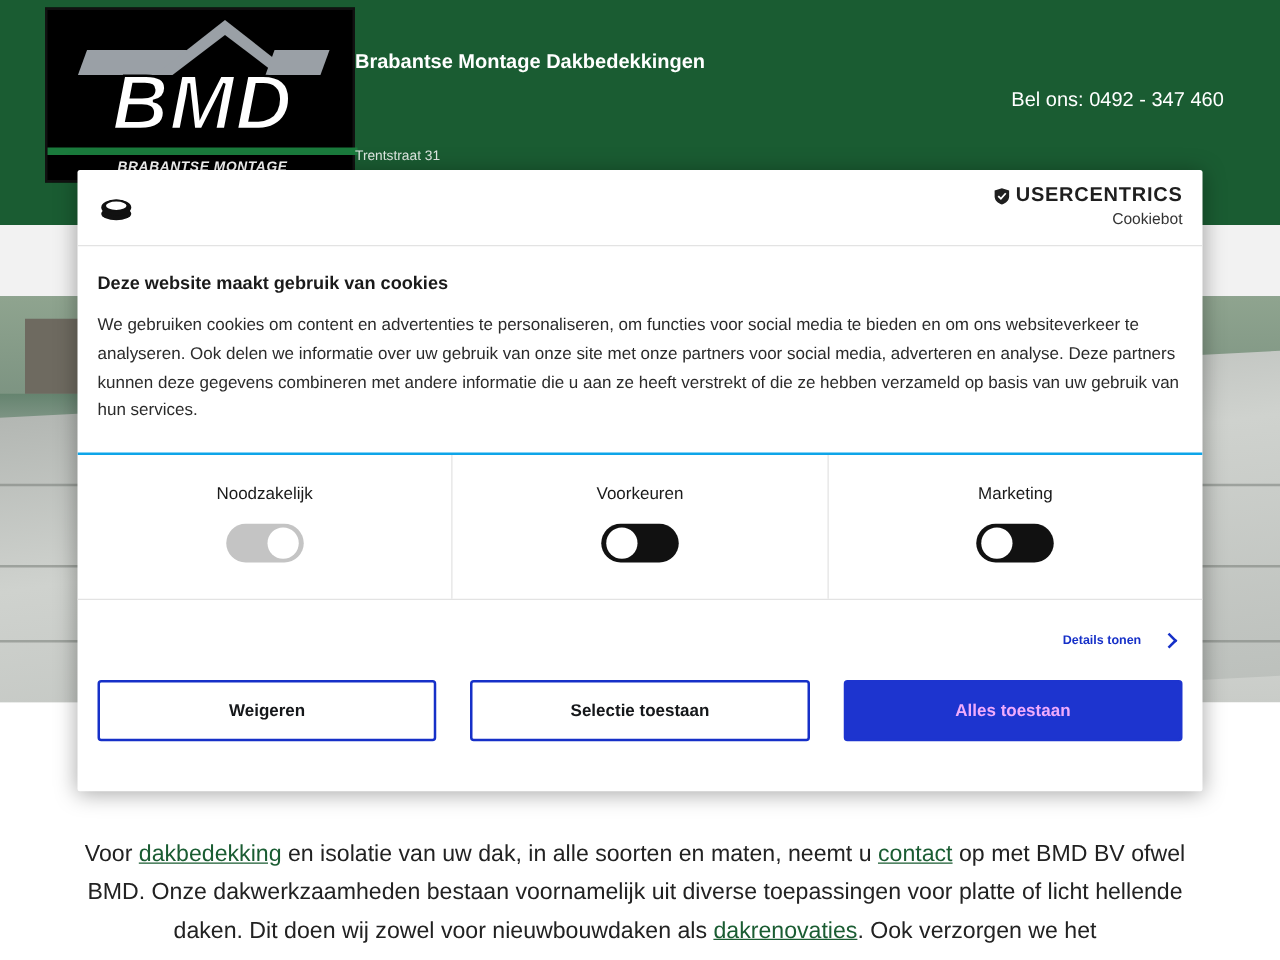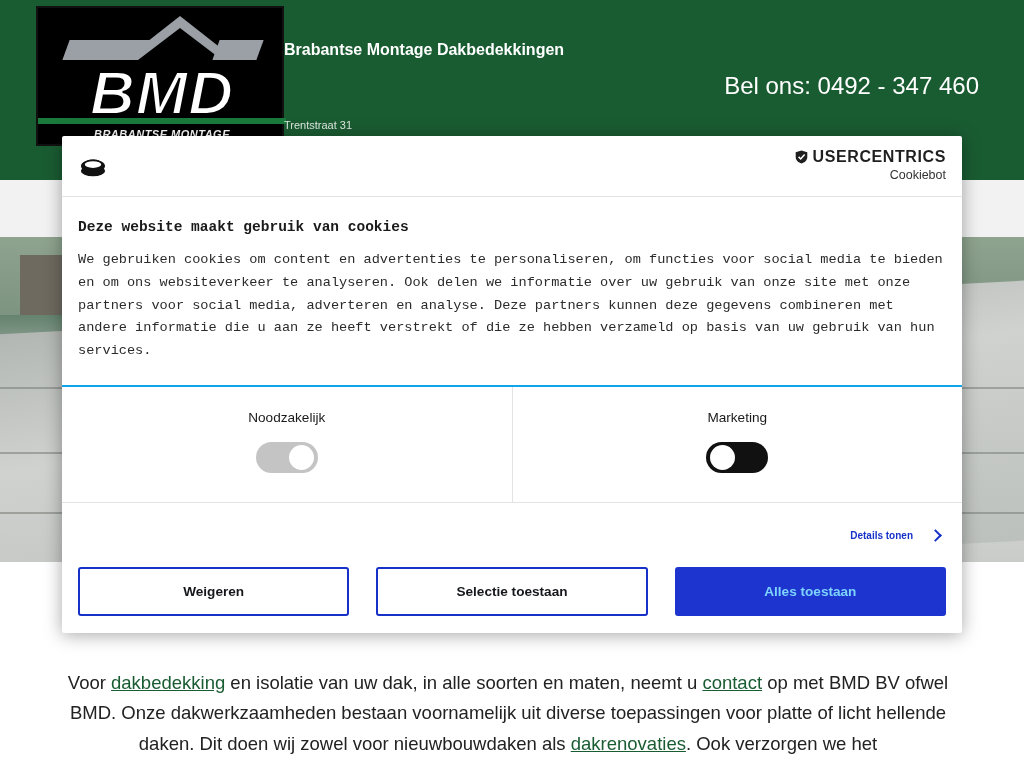--- a/index.html
+++ b/index.html
@@ -59,21 +59,20 @@
     width: 220px;
     font-family: "Liberation Sans", sans-serif;
     font-size: 62px;
     font-weight: 700;
     font-style: italic;
     color: #ffffff;
     letter-spacing: 1px;
     -webkit-text-stroke: 2px #000;
     text-align: center;
     line-height: 1;
-    margin-top: 10px;
   }
   .logo-sub {
     position: absolute; left: 8px; top: 120px;
     width: 232px;
     text-align: center;
     font-size: 11px;
     font-weight: 700;
     font-style: italic;
     color: #ffffff;
     letter-spacing: 0.5px;
@@ -87,21 +86,21 @@
   .company-name {
     position: absolute; left: 284px; top: 41px;
     font-size: 16px; font-weight: 700; color: #ffffff;
   }
   .company-addr {
     position: absolute; left: 284px; top: 73px;
     font-size: 11px; color: #dfe8e2; line-height: 1.55; margin-top: 44px;
   }
   .phone {
     position: absolute; right: 45px; top: 72px;
-    font-size: 24px; color: #ffffff; font-weight: 400;
+    font-size: 16px; color: #ffffff; font-weight: 400;
   }
 
   
   .hero {
     position: absolute; left: 0; top: 180px;
     width: 1024px; height: 60px;
     background: #f2f2f2;
   }
   .hero-image {
     position: absolute; left: 0; top: 237px;
@@ -182,21 +181,20 @@
     gap: 5px;
     font-size: 16px; font-weight: 700; letter-spacing: 0.6px;
     color: #1f1f1f;
   }
   .brand-shield { width: 13px; height: 14px; display:inline-block; }
   .brand-sub {
     font-size: 12.5px; color: #333; margin-top: 2px; text-align: right;
   }
   .cookie-body {
     padding: 22px 16px 0 16px;
-    font-family: Liberation Mono, monospace;
   }
   .cookie-title {
     font-size: 14.5px; font-weight: 700; color: #1a1a1a;
     margin: 0 0 14px 0;
   }
   .cookie-text {
     font-size: 13.6px; line-height: 1.68; color: #2b2b2b;
     margin: 0; padding-bottom: 22px;
   }
   .cat-row {
@@ -258,21 +256,21 @@
     font-weight: 700;
     display: flex; align-items: center; justify-content: center;
     cursor: pointer;
     border: 2px solid #1630c8;
     background: #ffffff;
     color: #15171a;
   }
   .btn.primary {
     background: #1d34cf;
     border-color: #1d34cf;
-    color: #7dd3fc;
+    color: #f0abfc;
   }
 </style>
 </head>
 <body>
 
 <div id="page">
 
   <div class="site-header">
     <div class="logo-box">
       <div class="logo-roof">
@@ -341,20 +339,26 @@
 
     <div class="cat-row">
 
       <div class="cat">
         <div class="cat-label">Noodzakelijk</div>
         <div class="toggle on off-disabled">
           <div class="knob"></div>
         </div>
       </div>
 
+      <div class="cat">
+        <div class="cat-label">Voorkeuren</div>
+        <div class="toggle">
+          <div class="knob"></div>
+        </div>
+      </div>
 
 
       <div class="cat">
         <div class="cat-label">Marketing</div>
         <div class="toggle">
           <div class="knob"></div>
         </div>
       </div>
 
     </div>

